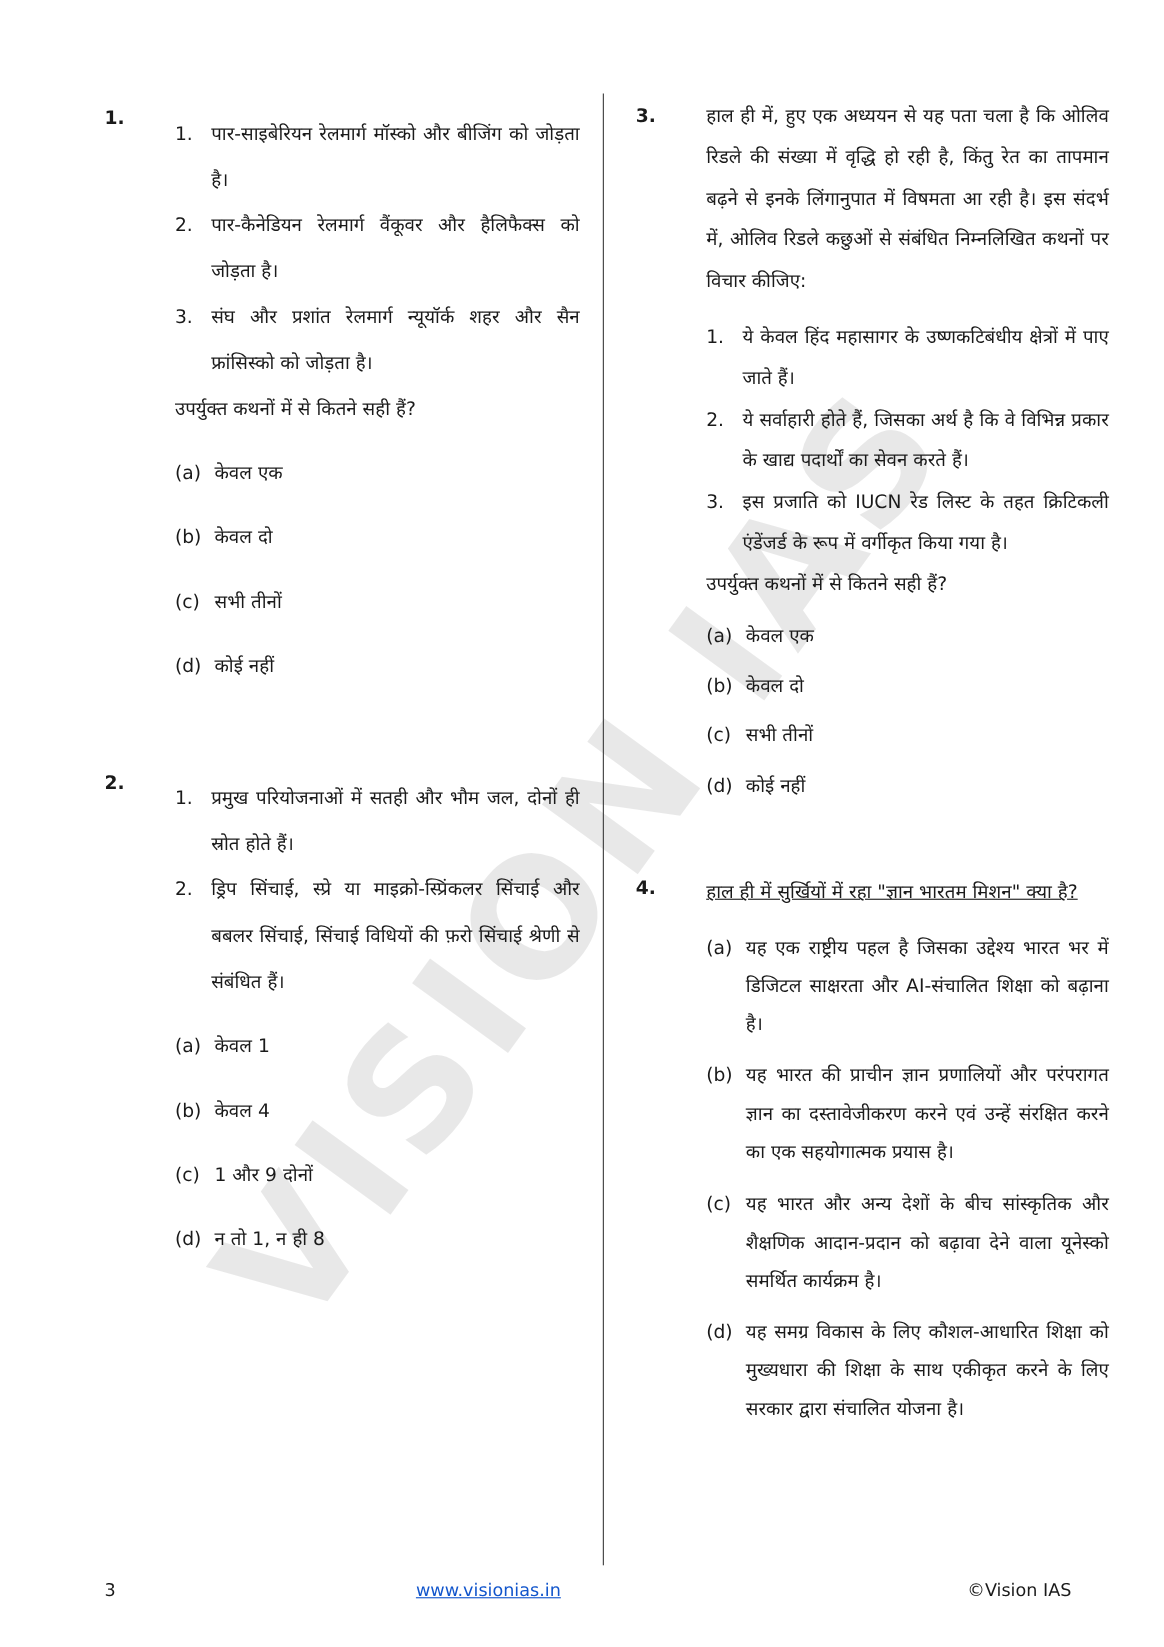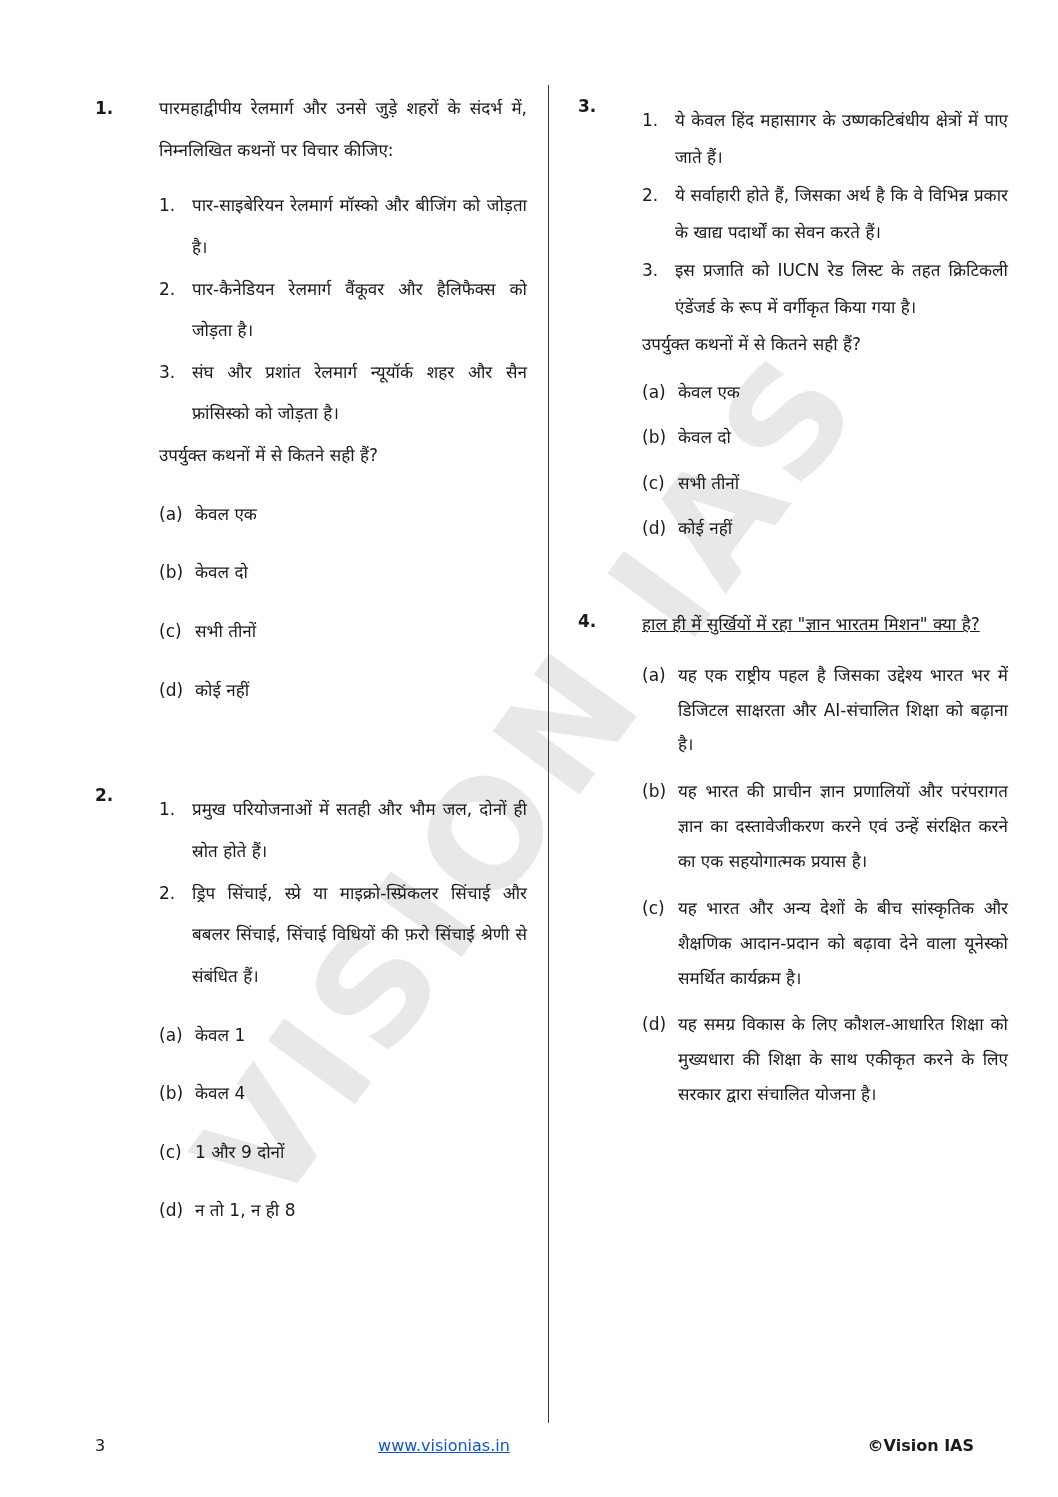--- a/index.html
+++ b/index.html
@@ -75,37 +75,36 @@
     z-index: 1;
   }
   .footer .pgnum { position: absolute; left: 95px; top: 0; }
   .footer .site {
     position: absolute; left: 354px; top: 0; width: 180px;
     text-align: center;
     color: var(--link, #1155cc);
     text-decoration: underline;
     cursor: pointer;
   }
-  .footer .copyright { position: absolute; right: 84px; top: 0; font-weight: bold; }
+  .footer .copyright { position: absolute; right: 84px; top: 0; }
 </style>
 </head>
 <body>
 
 <div class="page">
 
   <div class="watermark">VISION IAS</div>
 
   <div class="divider"></div>
 
   <div class="col col-left">
 
     <div class="question">
       <div class="qnum">1.</div>
       <div class="qbody">
-        <p class="intro">पारमहाद्वीपीय रेलमार्ग और उनसे जुड़े शहरों के संदर्भ में, निम्नलिखित कथनों पर विचार कीजिए:</p>
         <div class="stmts">
           <div class="stmt">
             <span class="snum">1.</span>
             <span class="stext">पार-साइबेरियन रेलमार्ग मॉस्को और बीजिंग को जोड़ता है।</span>
           </div>
           <div class="stmt">
             <span class="snum">2.</span>
             <span class="stext">पार-कैनेडियन रेलमार्ग वैंकूवर और हैलिफैक्स को जोड़ता है।</span>
           </div>
           <div class="stmt">
@@ -169,20 +168,21 @@
       </div>
     </div>
 
   </div>
 
   <div class="col col-right">
 
     <div class="question">
       <div class="qnum">3.</div>
       <div class="qbody">
+        <p class="intro">हाल ही में, हुए एक अध्ययन से यह पता चला है कि ओलिव रिडले की संख्या में वृद्धि हो रही है, किंतु रेत का तापमान बढ़ने से इनके लिंगानुपात में विषमता आ रही है। इस संदर्भ में, ओलिव रिडले कछुओं से संबंधित निम्नलिखित कथनों पर विचार कीजिए:</p>
         <div class="stmts">
           <div class="stmt">
             <span class="snum">1.</span>
             <span class="stext">ये केवल हिंद महासागर के उष्णकटिबंधीय क्षेत्रों में पाए जाते हैं।</span>
           </div>
           <div class="stmt">
             <span class="snum">2.</span>
             <span class="stext">ये सर्वाहारी होते हैं, जिसका अर्थ है कि वे विभिन्न प्रकार के खाद्य पदार्थों का सेवन करते हैं।</span>
           </div>
           <div class="stmt">

